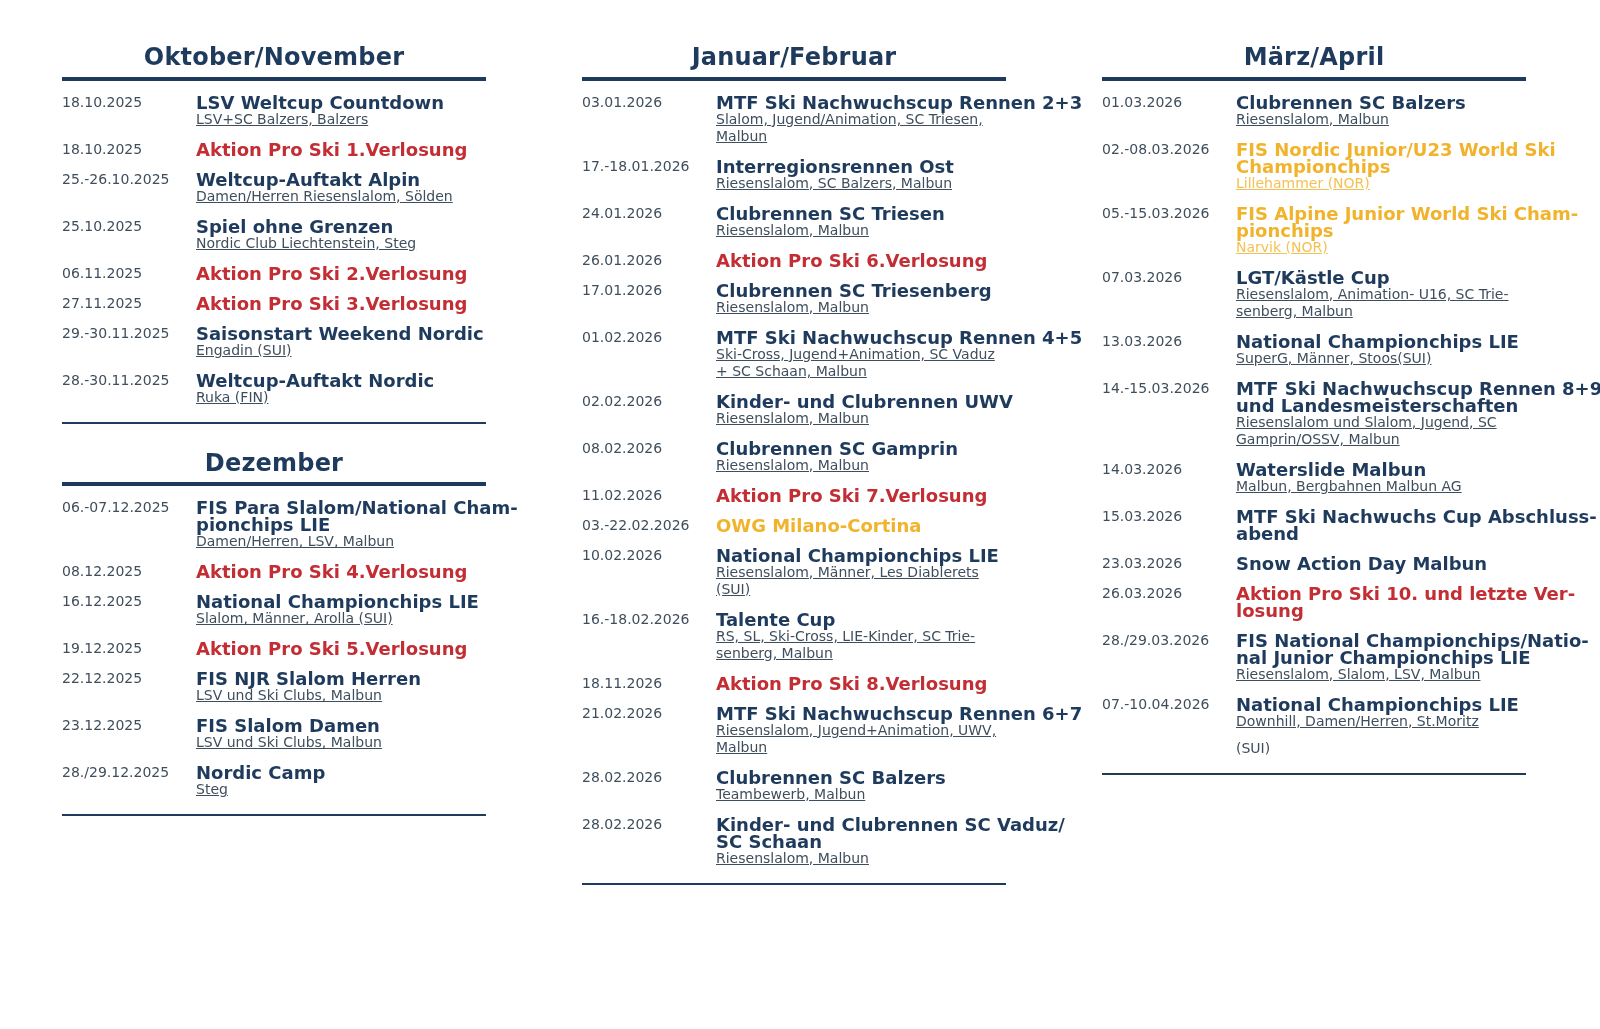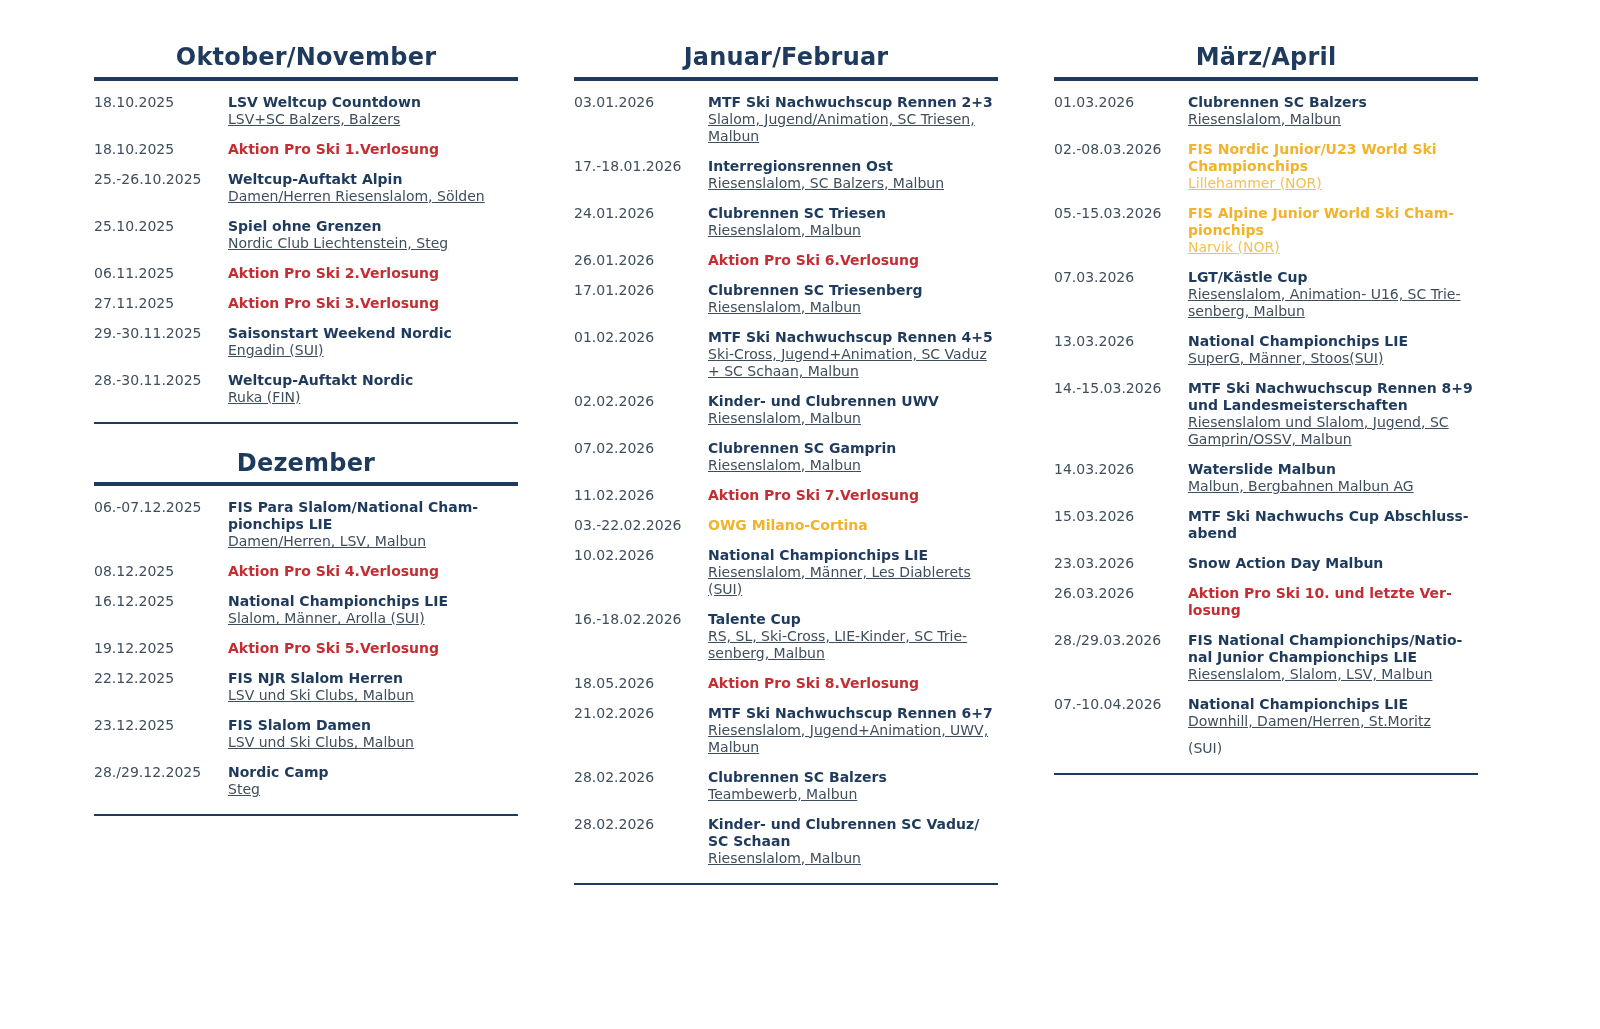--- a/index.html
+++ b/index.html
@@ -12,23 +12,22 @@
     width: 1600px;
     height: 1029px;
     background: #ffffff;
     font-family: "DejaVu Sans", "Liberation Sans", sans-serif;
     box-sizing: border-box;
     padding: 44px 58px 0 62px;
     overflow: hidden;
   }
   .columns {
     display: flex;
-    gap: 56px;
+    gap: 96px;
     align-items: flex-start;
-    margin-left: 32px;
   }
   .column {
     width: 424px;
     flex: 0 0 424px;
   }
   .section + .section {
     margin-top: 26px;
   }
   .section-title {
     font-size: 24px;
@@ -51,21 +50,21 @@
     flex: 0 0 134px;
     font-size: 14px;
     line-height: 17px;
     color: var(--slate);
   }
   .event-body {
     flex: 1 1 auto;
     min-width: 0;
   }
   .event-title {
-    font-size: 14px;
+    font-size: 18px;
     line-height: 17px;
     font-weight: bold;
     color: var(--navy);
     white-space: pre;
   }
   .event-detail {
     font-size: 14px;
     line-height: 17px;
     color: var(--slate);
     white-space: pre;
@@ -254,21 +253,21 @@
             </div>
           </div>
           <div class="event-row">
             <div class="event-date">02.02.2026</div>
             <div class="event-body">
               <div class="event-title c-navy">Kinder- und Clubrennen UWV</div>
               <div class="event-detail">Riesenslalom, Malbun</div>
             </div>
           </div>
           <div class="event-row">
-            <div class="event-date">07.02.2026</div>
+            <div class="event-date">08.02.2026</div>
             <div class="event-body">
               <div class="event-title c-navy">Clubrennen SC Gamprin</div>
               <div class="event-detail">Riesenslalom, Malbun</div>
             </div>
           </div>
           <div class="event-row">
             <div class="event-date">11.02.2026</div>
             <div class="event-body">
               <div class="event-title c-red">Aktion Pro Ski 7.Verlosung</div>
             </div>
@@ -289,21 +288,21 @@
           </div>
           <div class="event-row">
             <div class="event-date">16.-18.02.2026</div>
             <div class="event-body">
               <div class="event-title c-navy">Talente Cup</div>
               <div class="event-detail">RS, SL, Ski-Cross, LIE-Kinder, SC Trie-
 senberg, Malbun</div>
             </div>
           </div>
           <div class="event-row">
-            <div class="event-date">18.05.2026</div>
+            <div class="event-date">18.11.2026</div>
             <div class="event-body">
               <div class="event-title c-red">Aktion Pro Ski 8.Verlosung</div>
             </div>
           </div>
           <div class="event-row">
             <div class="event-date">21.02.2026</div>
             <div class="event-body">
               <div class="event-title c-navy">MTF Ski Nachwuchscup Rennen 6+7</div>
               <div class="event-detail">Riesenslalom, Jugend+Animation, UWV,
 Malbun</div>

